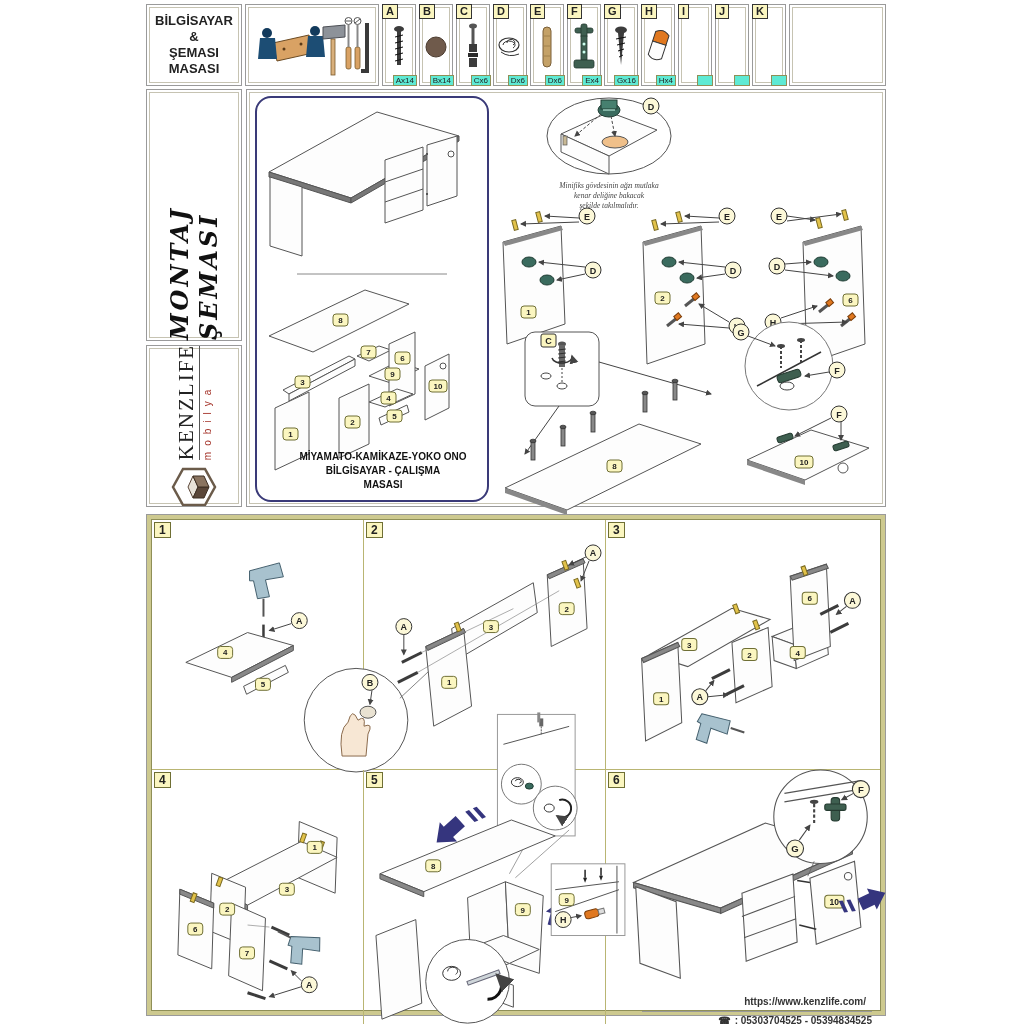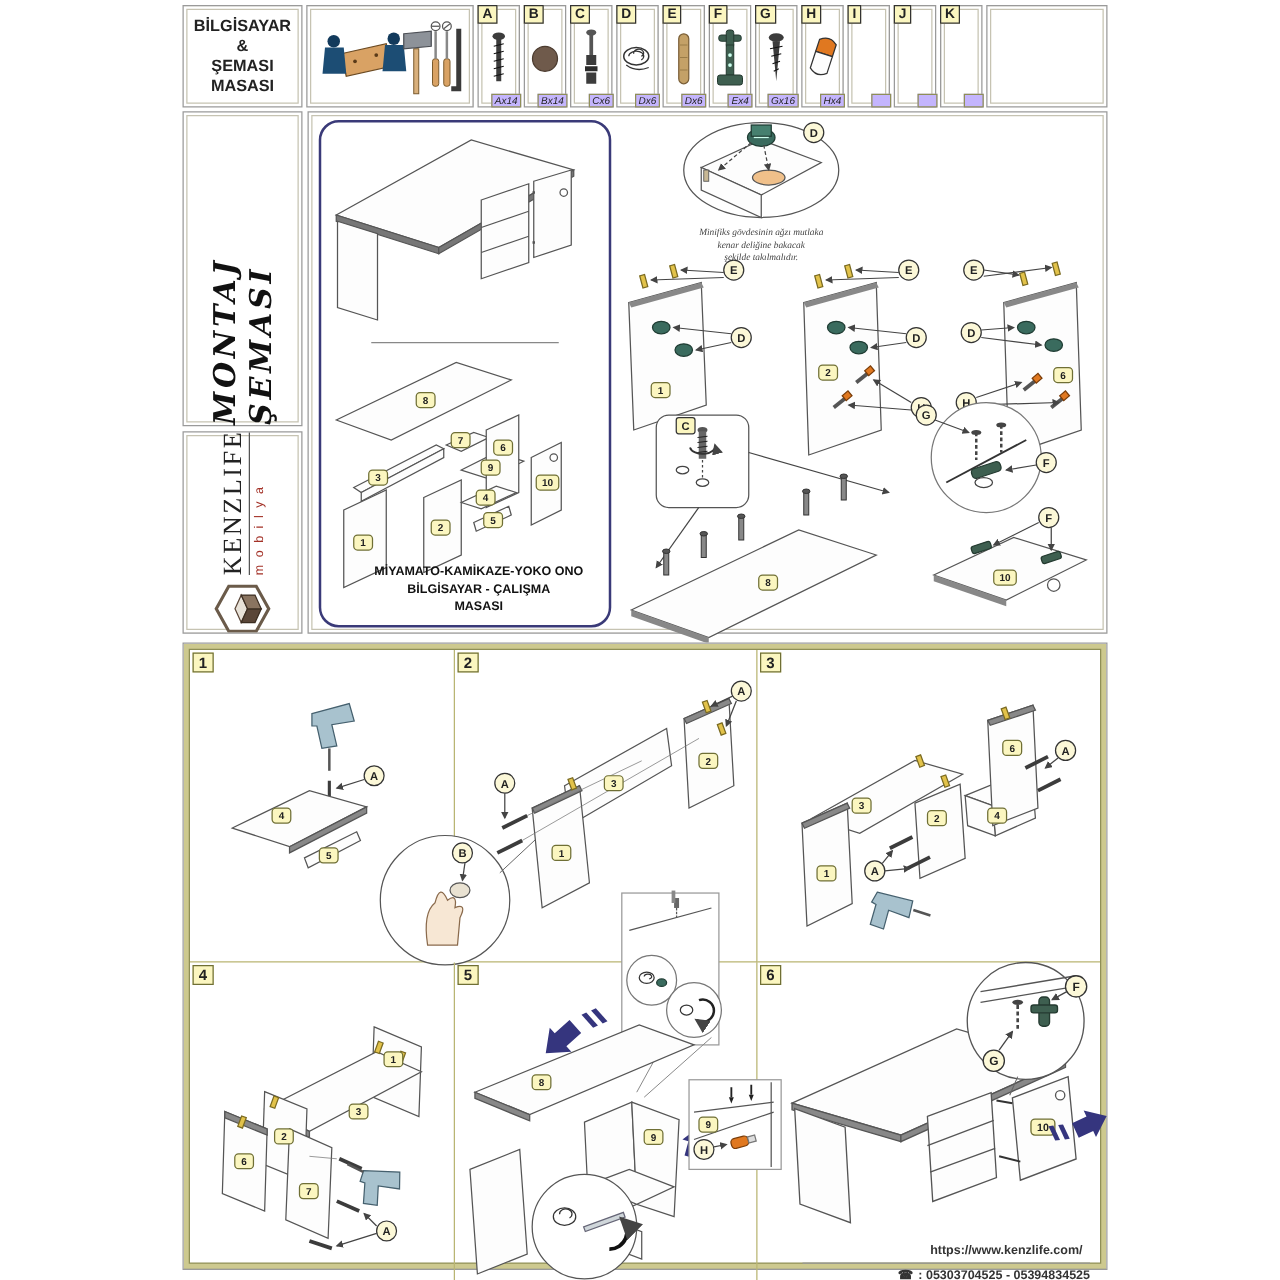--- a/index.html
+++ b/index.html
@@ -7,21 +7,21 @@
   .page{position:absolute;left:146px;top:2px;width:740px;height:1018px;}
   
   .gbox{background:#fff;border:1px solid #9a9a9a;box-shadow:inset 0 0 0 2px #fff, inset 0 0 0 3px #c6c3b2;position:relative;box-sizing:border-box;}
   
   .header-row{position:absolute;left:0;top:2px;width:740px;height:82px;display:flex;gap:3px;}
   .title-box{width:96px;display:flex;flex-direction:column;align-items:center;justify-content:center;font-weight:bold;font-size:13px;line-height:1.25;text-align:center;}
   .tools-box{width:134px;}
   .part-box{width:34px;flex:0 0 auto;}
   .end-box{flex:1 1 auto;}
   .letter-tag{position:absolute;top:-1px;left:-1px;background:#fbf6c0;border:1px solid #333;font-weight:bold;font-size:11px;line-height:13px;padding:0 3px;z-index:3;}
-  .qty-tag{position:absolute;bottom:-1px;right:-2px;background:#c4b5fd;border:1px solid #8f8f57;font-size:8px;line-height:9px;padding:0 2px;z-index:3;min-width:10px;min-height:9px;text-align:center;font-style:italic;}
+  .qty-tag{position:absolute;bottom:-1px;right:-2px;background:#5eead4;border:1px solid #8f8f57;font-size:8px;line-height:9px;padding:0 2px;z-index:3;min-width:10px;min-height:9px;text-align:center;}
   .part-icon{position:absolute;left:50%;top:52%;transform:translate(-50%,-50%);}
   
   .mid-row{position:absolute;left:0;top:87px;width:740px;height:418px;}
   .left-col{position:absolute;left:0;top:0;width:96px;height:418px;}
   .montaj-box{position:absolute;left:0;top:0;width:96px;height:252px;display:flex;align-items:center;justify-content:center;}
   .vtext{writing-mode:vertical-rl;transform:rotate(180deg);font-family:"DejaVu Serif","Liberation Serif",serif;font-style:italic;font-weight:bold;font-size:24px;letter-spacing:3px;color:#111;}
   .logo-box{position:absolute;left:0;top:256px;width:96px;height:162px;overflow:hidden;}
   .logo-rot{position:absolute;left:50%;top:50%;width:150px;height:86px;transform:translate(-50%,-50%) rotate(-90deg);display:flex;align-items:center;justify-content:center;gap:6px;}
   .brand-name{font-family:"Liberation Serif",serif;font-size:21px;letter-spacing:2px;color:#222;border-bottom:1px solid #555;line-height:1.1;}
   .brand-sub{font-size:10px;letter-spacing:6px;color:#a33127;margin-top:2px;}

